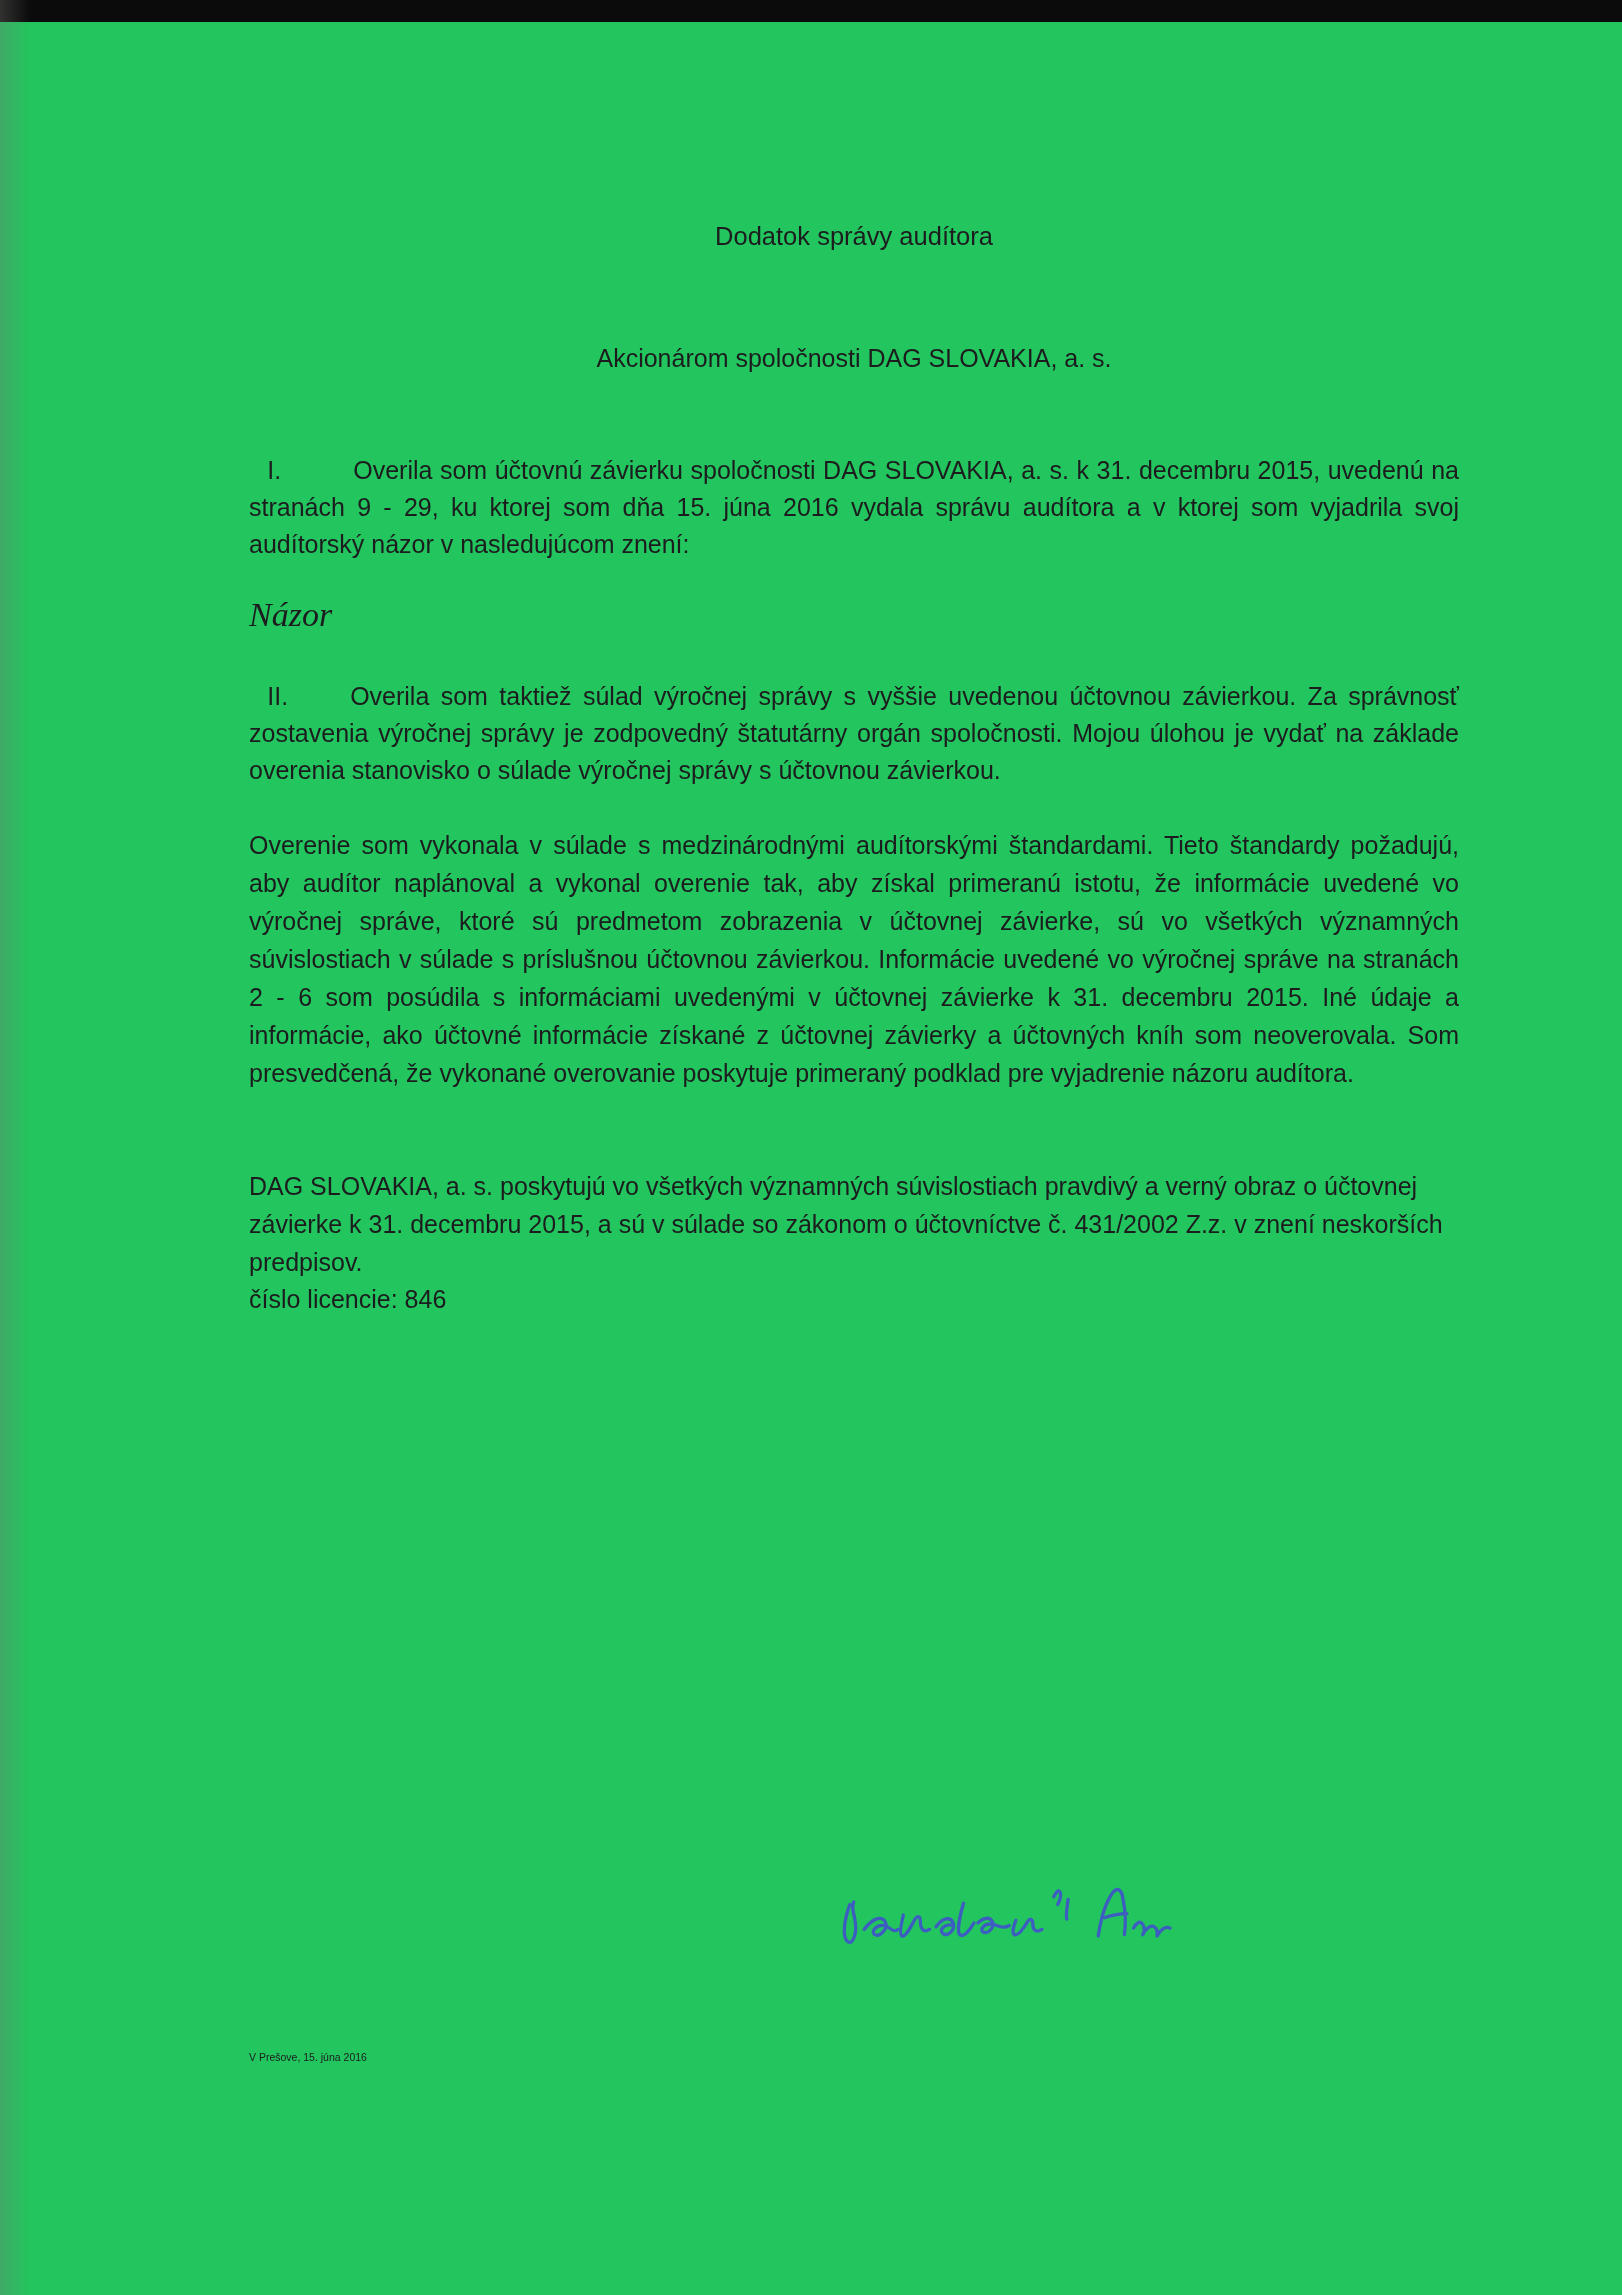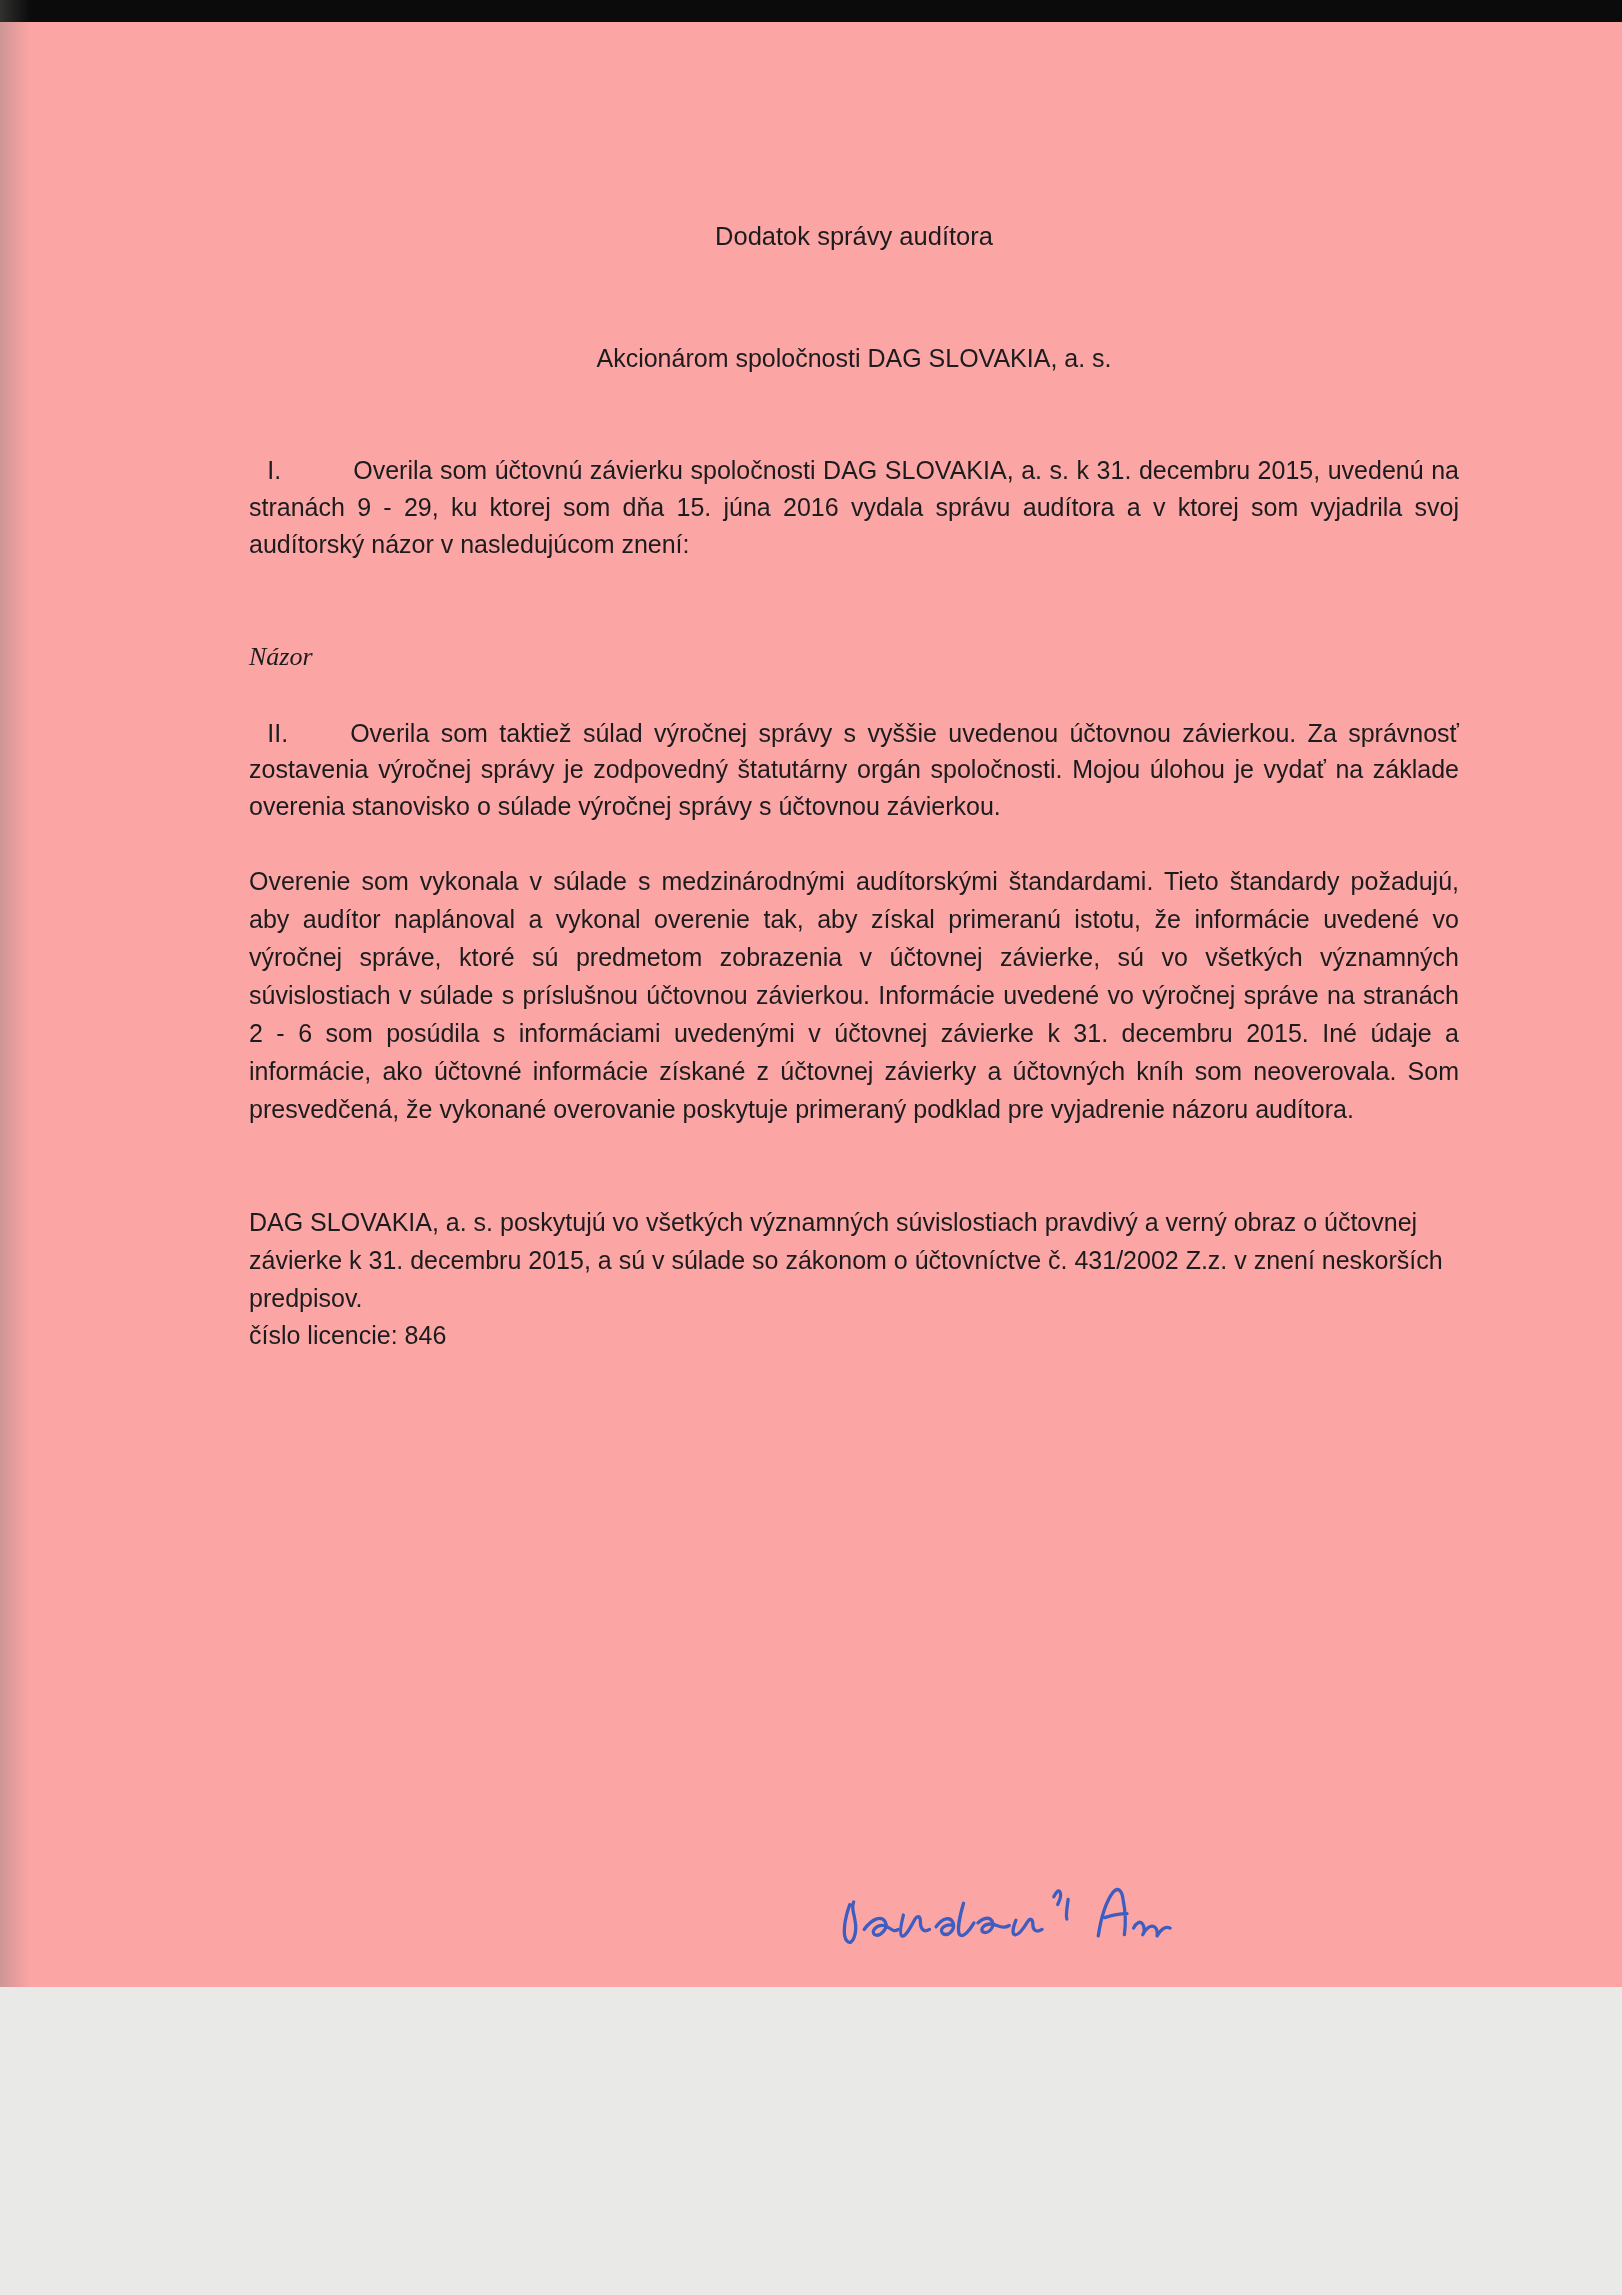--- a/index.html
+++ b/index.html
@@ -4,23 +4,23 @@
 <style>
   html, body {
     margin: 0;
     padding: 0;
     background: #e9e9e7;
     font-family: "Liberation Sans", sans-serif;
   }
   .page {
     position: relative;
     width: 1623px;
-    height: 1987px;
+    height: 2295px;
     margin: 0 auto;
-    background: #fca5a5;
+    background: #22c55e;
     color: #1c1c1e;
     overflow: hidden;
     box-sizing: border-box;
   }
   
   .scan-top-bar {
     position: absolute;
     top: 0; left: 0;
     width: 100%;
     height: 22px;
@@ -70,24 +70,24 @@
     margin-left: 18.3px;
     margin-right: 72px;
   }
   .numbered.second {
     margin-top: 38px;
   }
   .numbered.second .num {
     margin-right: 62px;
   }
   .opinion-heading {
-    margin-top: 76px;
+    margin-top: 28px;
     font-family: "Liberation Serif", serif;
     font-style: italic;
-    font-size: 26px;
+    font-size: 34px;
   }
   .opinion {
     margin-top: 25px;
     font-family: "Liberation Serif", serif;
     font-weight: bold;
     font-size: 26px;
     text-align: justify;
     text-indent: 121px;
     line-height: 1.38;
   }

